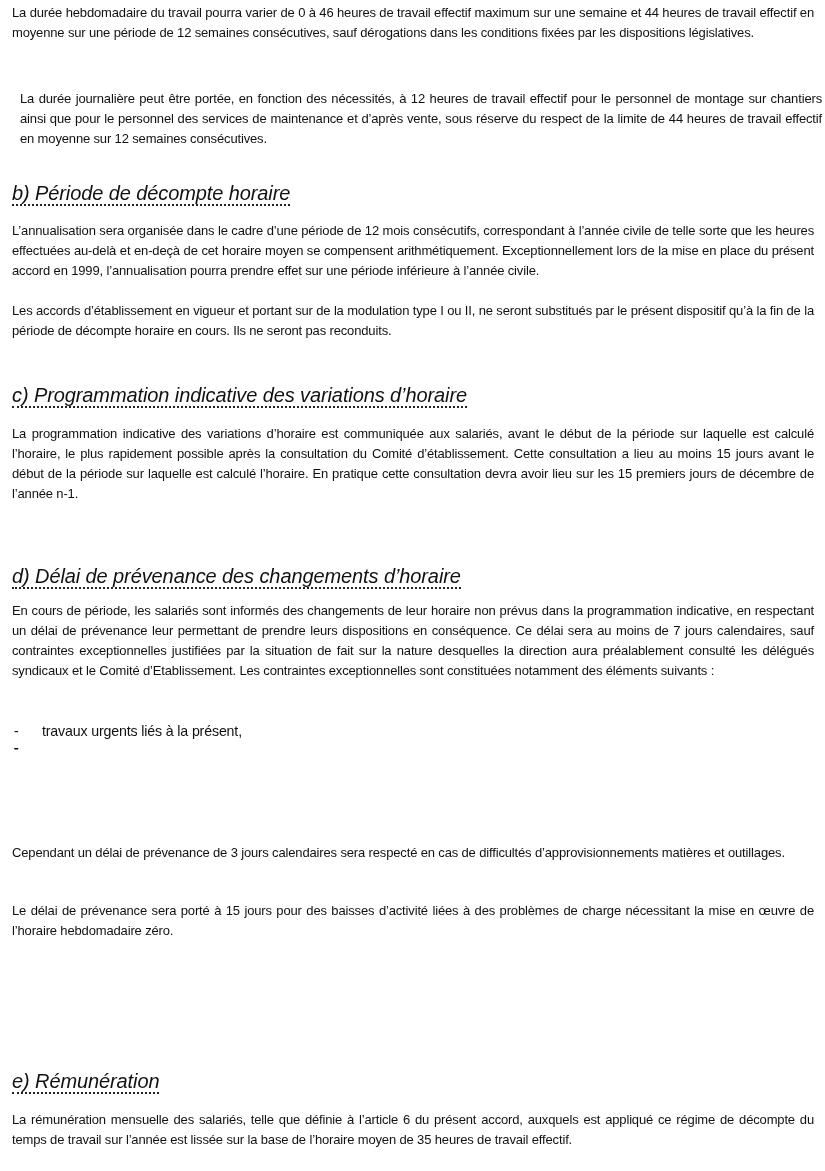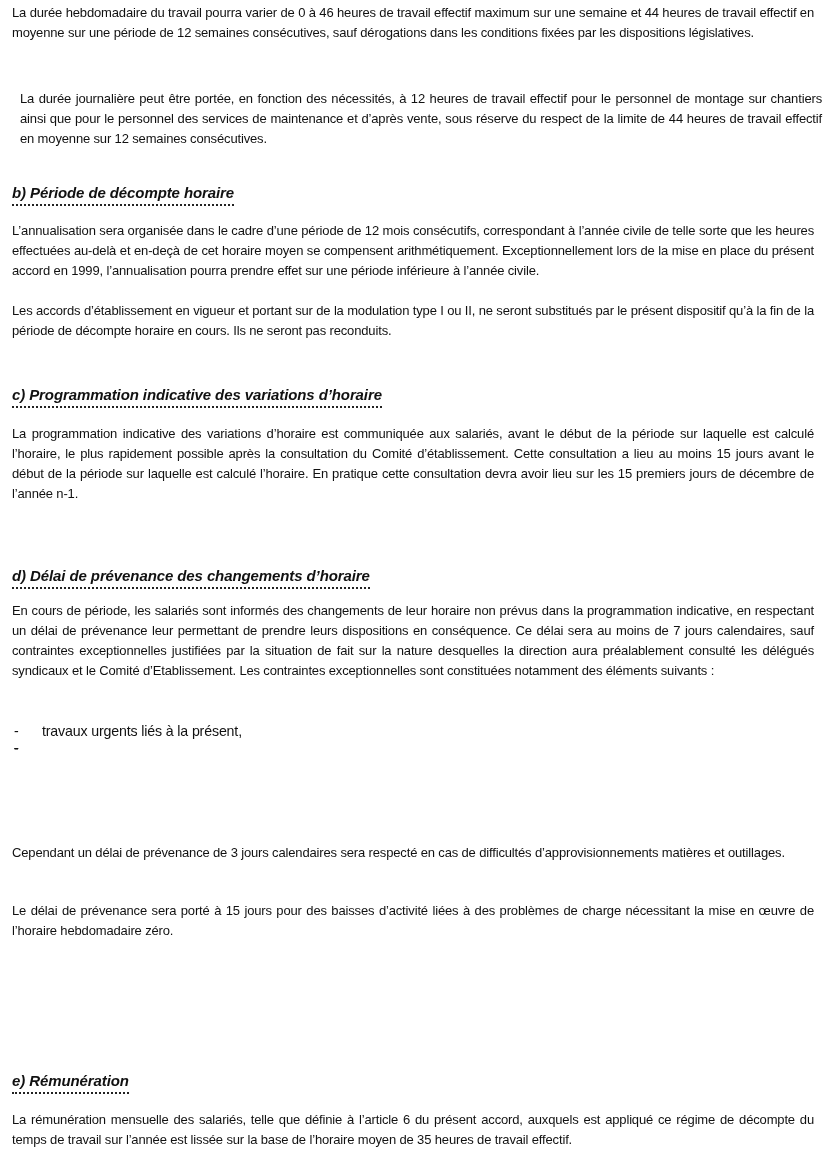--- a/index.html
+++ b/index.html
@@ -30,23 +30,23 @@
       text-align: justify;
       letter-spacing: -0.15px;
       word-spacing: 0px;
     }
     .blk.last-left {
       text-align-last: left;
     }
     .heading {
       position: absolute;
       left: 0;
-      font-size: 15px;
+      font-size: 20px;
       line-height: 20px;
-      font-weight: bold;
+      font-weight: normal;
       font-style: italic;
       color: #111111;
       padding-bottom: 1px;
       border-bottom: 2px dotted #222222;
       letter-spacing: -0.1px;
     }
     .list {
       position: absolute;
       left: 0;
       width: 802px;

